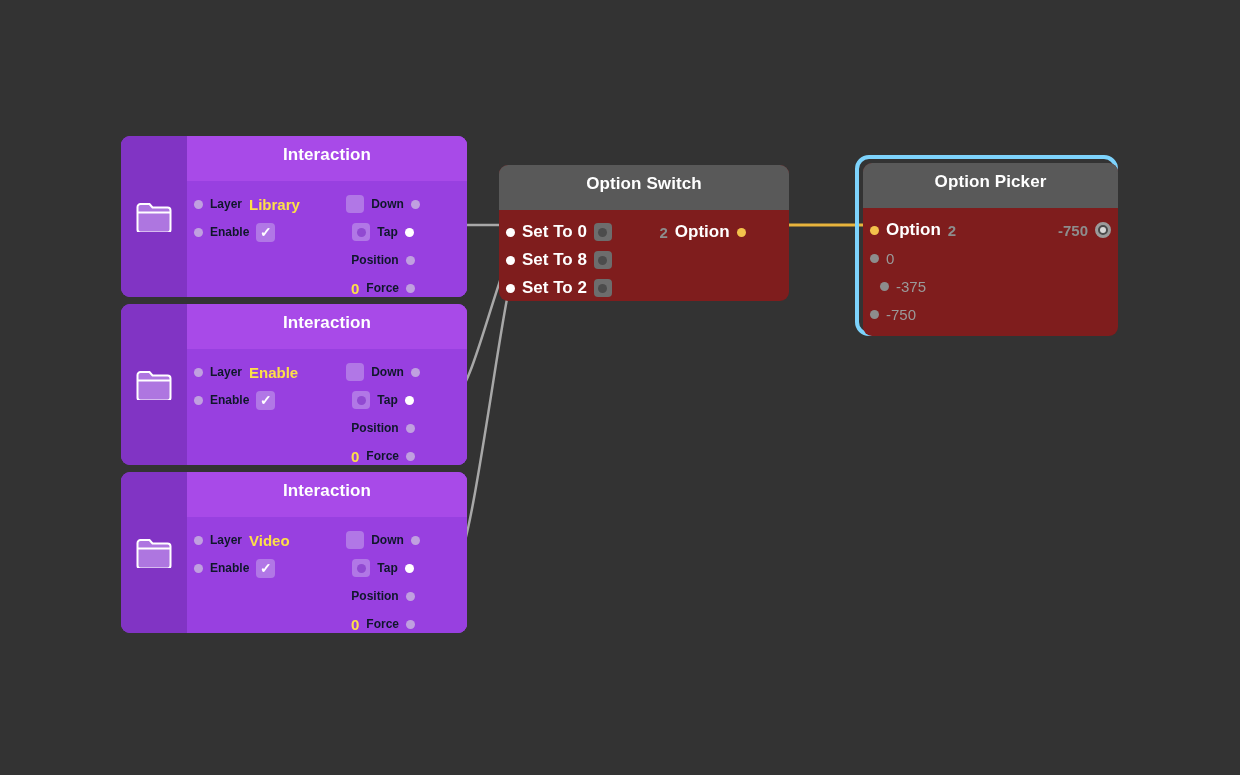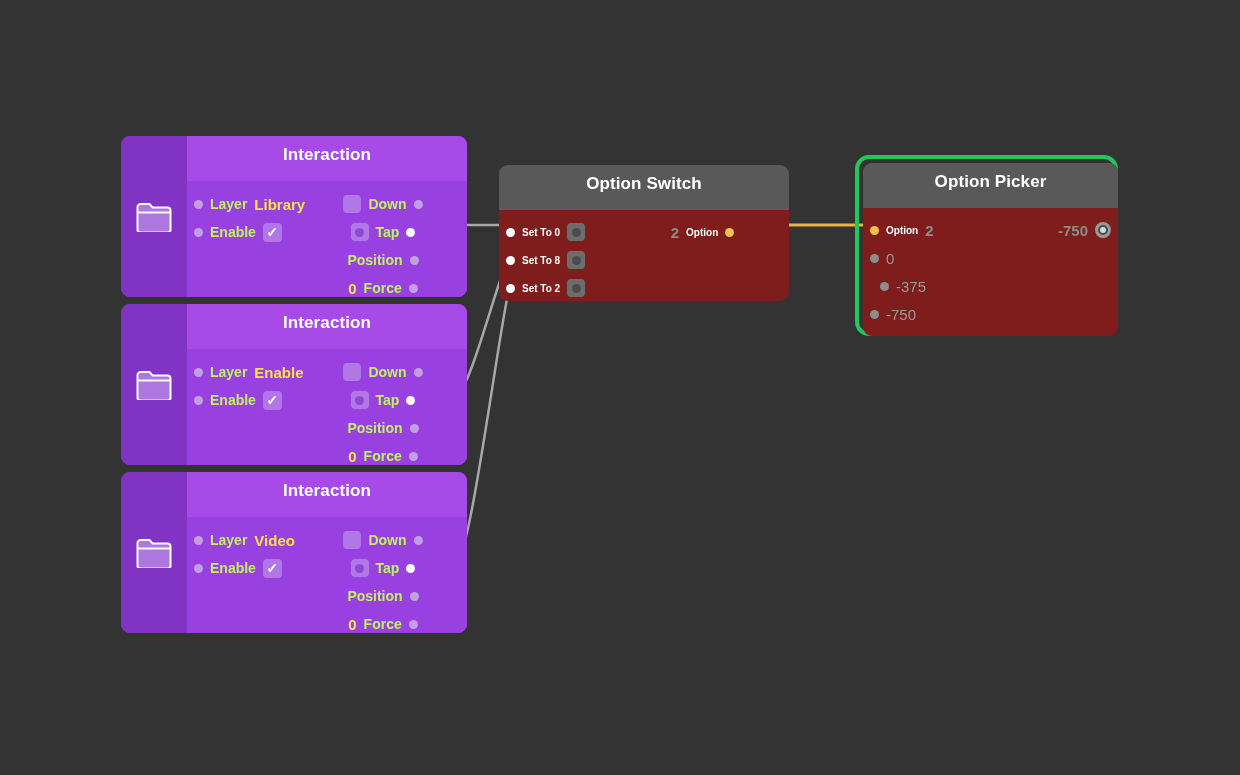--- a/index.html
+++ b/index.html
@@ -91,23 +91,23 @@
     padding-right: 21px;
   }
   .row {
     height: 28px;
     display: flex;
     align-items: center;
     gap: 7px;
     white-space: nowrap;
   }
   .rlabel {
-    font-size: 14px;
-    font-weight: bold;
-    color: #bef264;
+    font-size: 12px;
+    font-weight: bold;
+    color: #0f172a;
   }
   .rvalue-dim {
     font-size: 15px;
     font-weight: bold;
     color: #fde047;
   }
 
   
   .port {
     width: 9px;
@@ -209,38 +209,38 @@
   }
   .node-gray .node-title {
     background: #595959;
   }
   .gray-body {
     flex: 1;
     display: flex;
     padding-top: 8px;
   }
   .glabel {
-    font-size: 10px;
+    font-size: 17px;
     font-weight: bold;
     color: #ffffff;
   }
   .gvalue {
     font-size: 15px;
     font-weight: bold;
     color: #8d8d8d;
   }
   .goption {
     font-size: 15px;
     color: #9a9a9a;
   }
 
   
   .selected-wrap {
     position: absolute;
-    border: 4px solid #22c55e;
+    border: 4px solid #7dd3fc;
     border-radius: 14px;
     box-sizing: border-box;
     padding: 0;
   }
   .selected-wrap > .node {
     position: absolute;
     left: 0; top: 0;
   }
 </style>
 </head>

